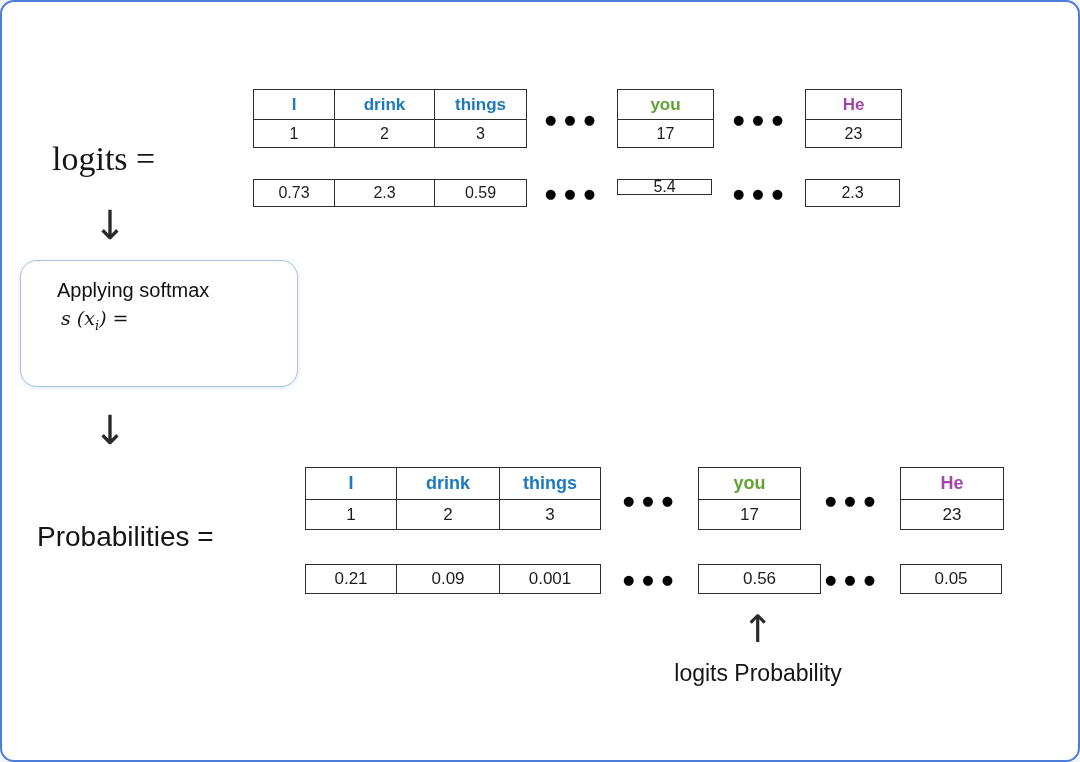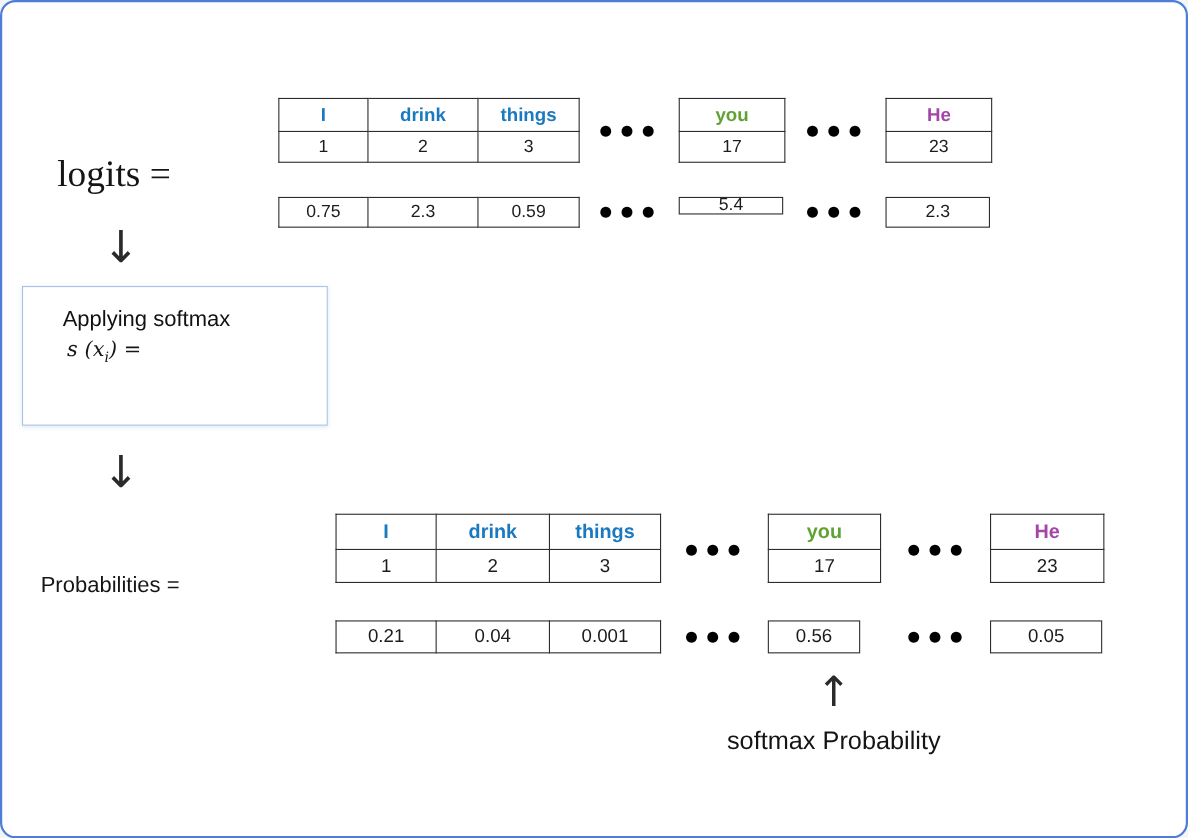--- a/index.html
+++ b/index.html
@@ -2,21 +2,21 @@
 <html><head>
 <meta charset="utf-8">
 <style>
   html,body{margin:0;padding:0;}
   body{background:#f3f5f8;font-family:"Liberation Sans",sans-serif;}
   .canvas{position:relative;width:1080px;height:762px;background:#fff;border:2px solid #4d7cd9;border-radius:14px;overflow:hidden;box-sizing:border-box;}
   .abs{position:absolute;}
 
   .big-label{color:#151515;}
   .logits-label{left:50px;top:138px;font-size:34px;font-family:Liberation Serif, serif;}
-  .prob-label{left:35px;top:519px;font-size:20px;}
+  .prob-label{left:35px;top:519px;font-size:28px;}
 
   table.grid{border-collapse:collapse;position:absolute;table-layout:fixed;background:#fff;}
   table.grid td{border:1.6px solid #2d2d2d;text-align:center;vertical-align:middle;color:#1c1c1c;padding:0;overflow:hidden;}
   tr.hdr td{font-weight:bold;}
   .top-tbl tr.hdr td{height:29px;font-size:17px;}
   .top-tbl tr.val td{height:27px;font-size:16px;}
   .bot-tbl tr.hdr td{height:31px;font-size:18px;}
   .bot-tbl tr.val td{height:29px;font-size:17px;}
   .strip td{font-size:16px;}
   .top-strip td{height:26px;}
@@ -25,21 +25,21 @@
   .cellbox{border:1.6px solid #2d2d2d;display:flex;align-items:center;justify-content:center;color:#1c1c1c;background:#fff;box-sizing:border-box;}
   .cellbox.sm{font-size:16px;}
   .cellbox.lg{font-size:17px;}
 
   .dots{transform:translate(-50%,-50%);font-size:13px;letter-spacing:8px;text-indent:8px;color:#000;font-family:"DejaVu Sans",sans-serif;line-height:1;}
   .arrow{transform:translateX(-50%);color:#2a2a2a;font-family:"DejaVu Sans",sans-serif;line-height:1;font-size:40px;}
   .arrow.down1{left:108px;top:203px;}
   .arrow.down2{left:108px;top:408px;}
   .arrow.up1{left:756px;top:608px;font-size:38px;}
 
-  .softmax-box{left:18px;top:258px;width:278px;height:127px;border:1.5px solid #a9c3e6;border-radius:0;background:#fff;box-shadow:0 1px 4px rgba(120,150,190,.25);box-sizing:border-box;}
+  .softmax-box{left:18px;top:258px;width:278px;height:127px;border:1.5px solid #a9c3e6;border-radius:17px;background:#fff;box-shadow:0 1px 4px rgba(120,150,190,.25);box-sizing:border-box;}
   .softmax-title{margin:18px 0 0 36px;font-size:20px;color:#111;}
   .formula{display:flex;align-items:center;margin:5px 0 0 40px;font-family:"DejaVu Serif",serif;font-style:italic;font-size:19px;color:#151515;gap:8px;}
   .f-lhs sub{font-size:13px;}
   .frac{display:inline-flex;flex-direction:column;align-items:center;}
   .frac .num{padding:0 6px 1px;font-size:17px;}
   .frac .den{border-top:1.4px solid #222;padding:2px 6px 0;display:inline-flex;align-items:center;}
   sup.exp{font-size:12px;line-height:1;}
   sup.exp sub{font-size:9px;}
   .sigma{font-style:normal;font-size:22px;line-height:1;}
   .sig-lims{display:inline-flex;flex-direction:column;align-items:flex-start;font-size:10.5px;line-height:1.05;margin:0 4px 0 1px;}
@@ -101,21 +101,21 @@
         </tr>
       <tr class="val">
           <td>23</td>
         </tr>
     </tbody>
   </table>
 
   <table class="grid strip top-strip" style="left:251px;top:177px;width:270px">
     <tbody>
       <tr>
-        <td style="width:80px">0.75</td>
+        <td style="width:80px">0.73</td>
         <td style="width:99px">2.3</td>
         <td style="width:91px">0.59</td>
       </tr>
     </tbody>
   </table>
 
   <div class="abs dots" style="left:568px;top:191px">●●●</div>
   <div class="abs cellbox sm" style="left:615px;top:177px;width:95px;height:16px">5.4</div>
   <div class="abs dots" style="left:756px;top:191px">●●●</div>
   <div class="abs cellbox sm" style="left:803px;top:177px;width:95px;height:28px">2.3</div>
@@ -158,27 +158,27 @@
       <tr class="val">
           <td>23</td>
         </tr>
     </tbody>
   </table>
 
   <table class="grid strip bot-strip" style="left:303px;top:562px;width:292px">
     <tbody>
       <tr>
         <td style="width:90px">0.21</td>
-        <td style="width:102px">0.04</td>
+        <td style="width:102px">0.09</td>
         <td style="width:100px">0.001</td>
       </tr>
     </tbody>
   </table>
 
   <div class="abs dots" style="left:646px;top:577px">●●●</div>
-  <div class="abs cellbox lg" style="left:696px;top:562px;width:84px;height:30px">0.56</div>
+  <div class="abs cellbox lg" style="left:696px;top:562px;width:123px;height:30px">0.56</div>
   <div class="abs dots" style="left:848px;top:577px">●●●</div>
   <div class="abs cellbox lg" style="left:898px;top:562px;width:102px;height:30px">0.05</div>
 
   <div class="abs arrow up1">↑</div>
-  <div class="abs highest-label">softmax Probability</div>
+  <div class="abs highest-label">logits Probability</div>
 
 </div>
 
 </body></html>

